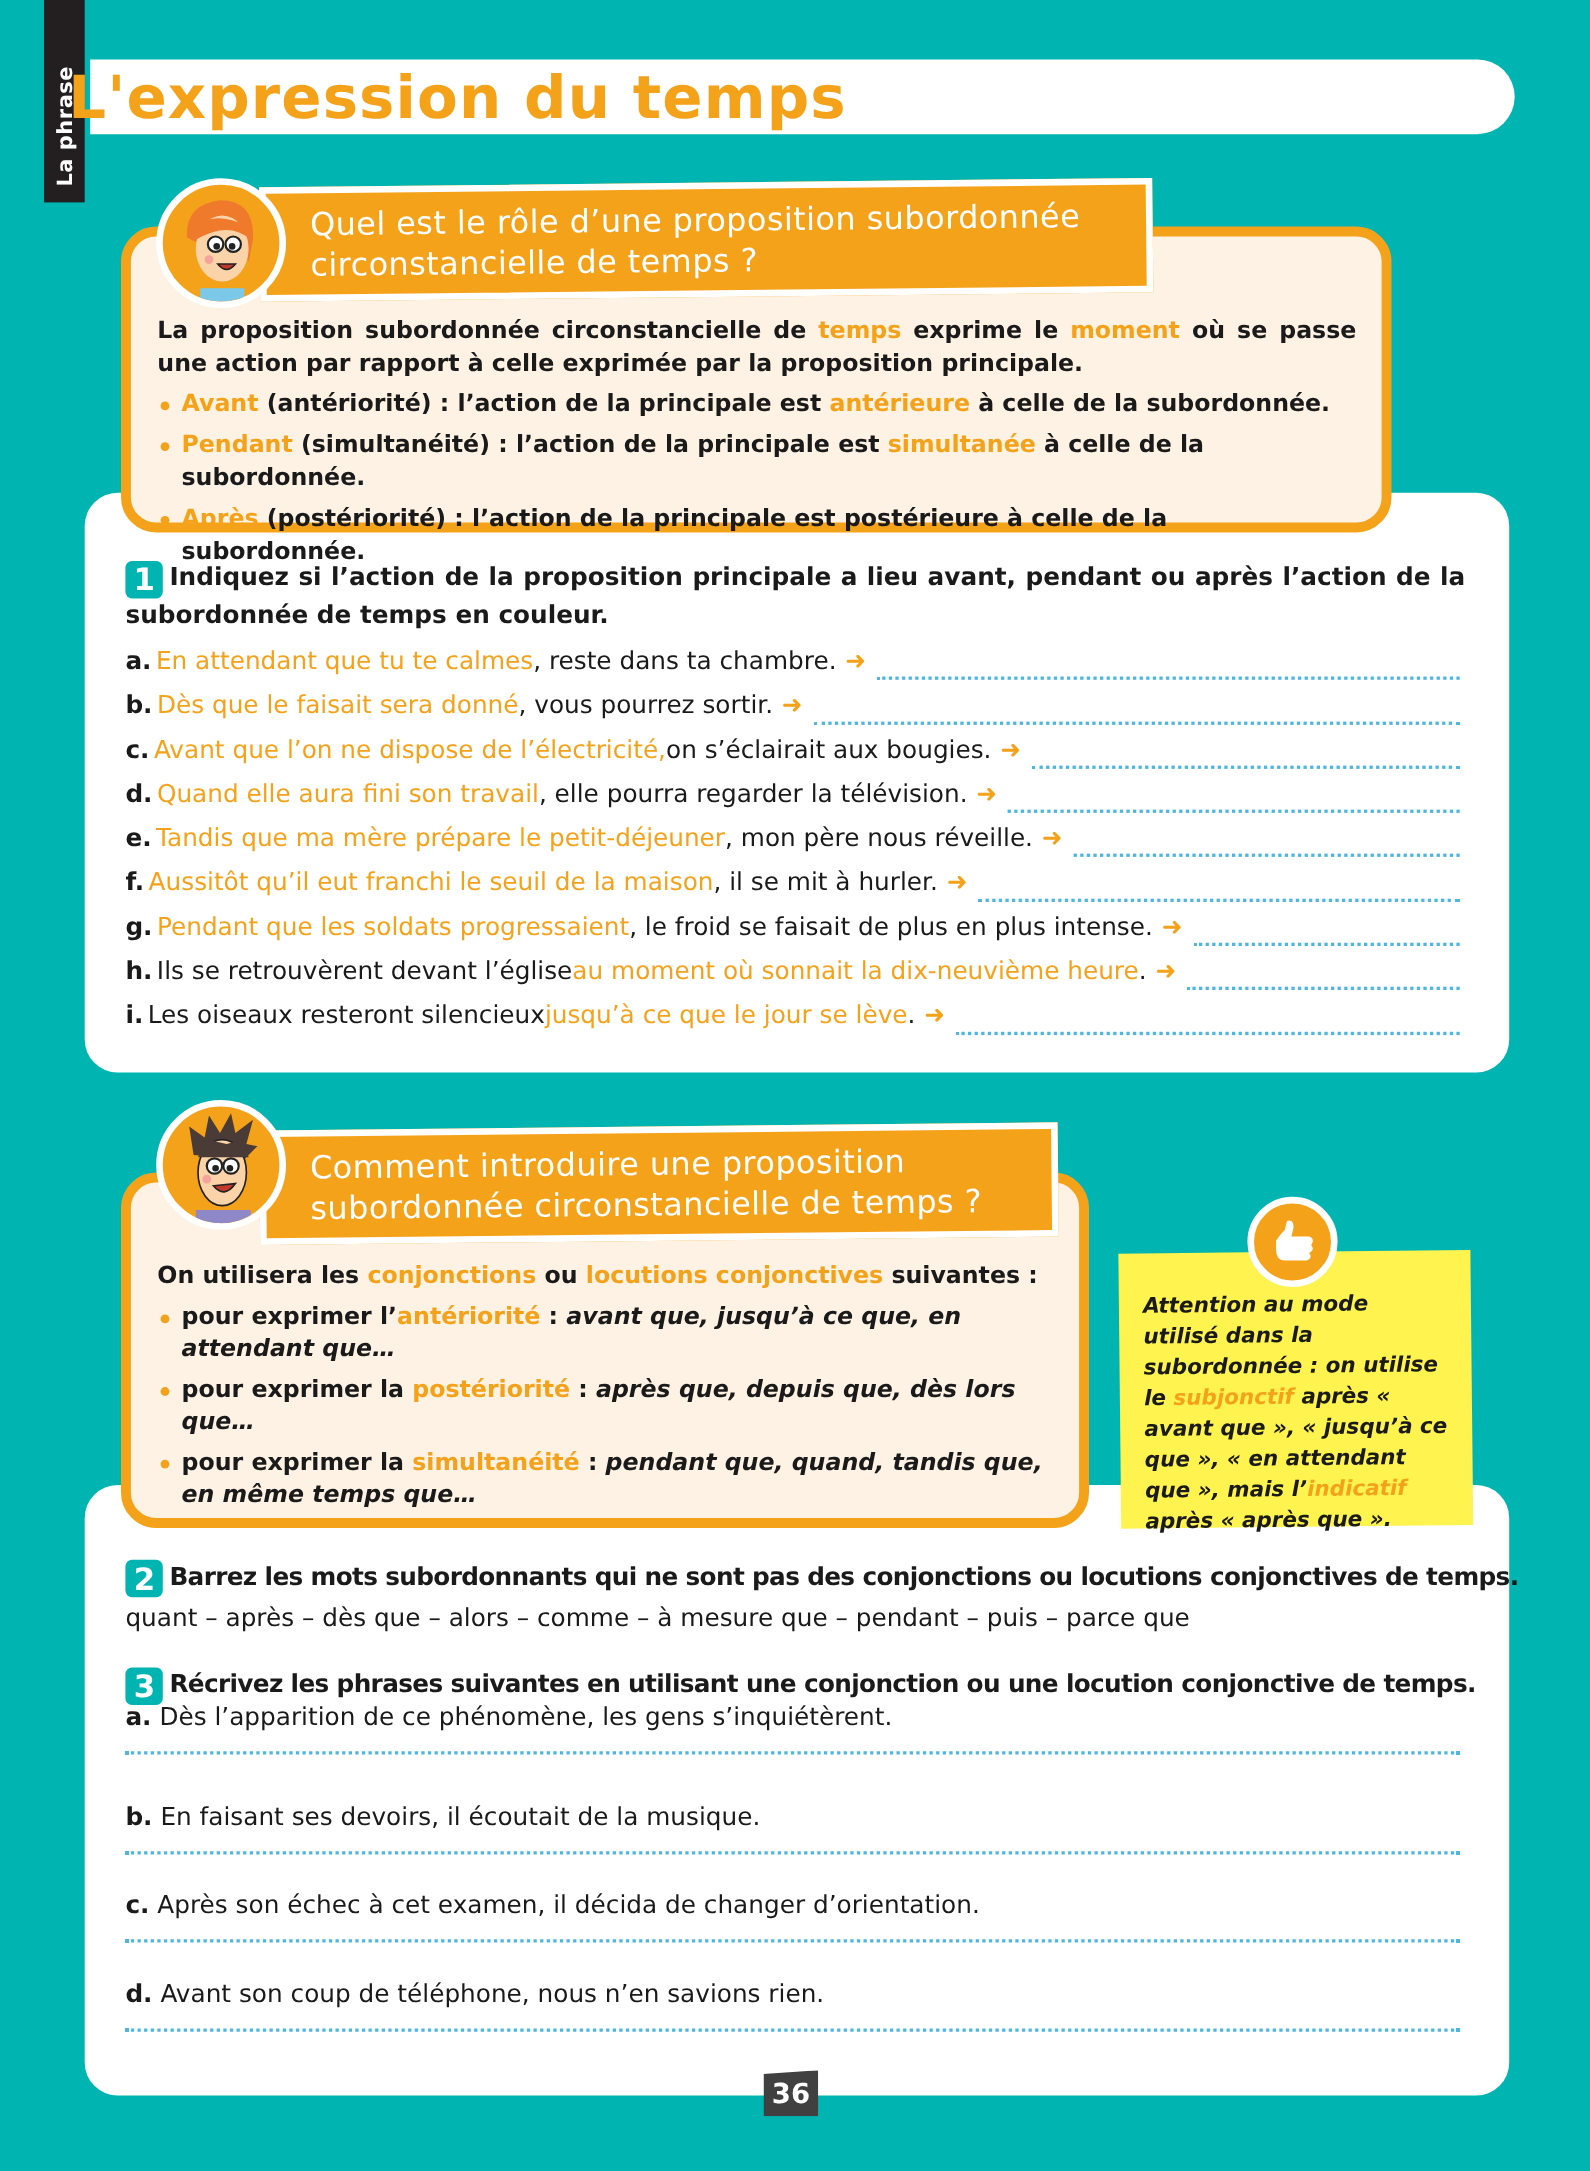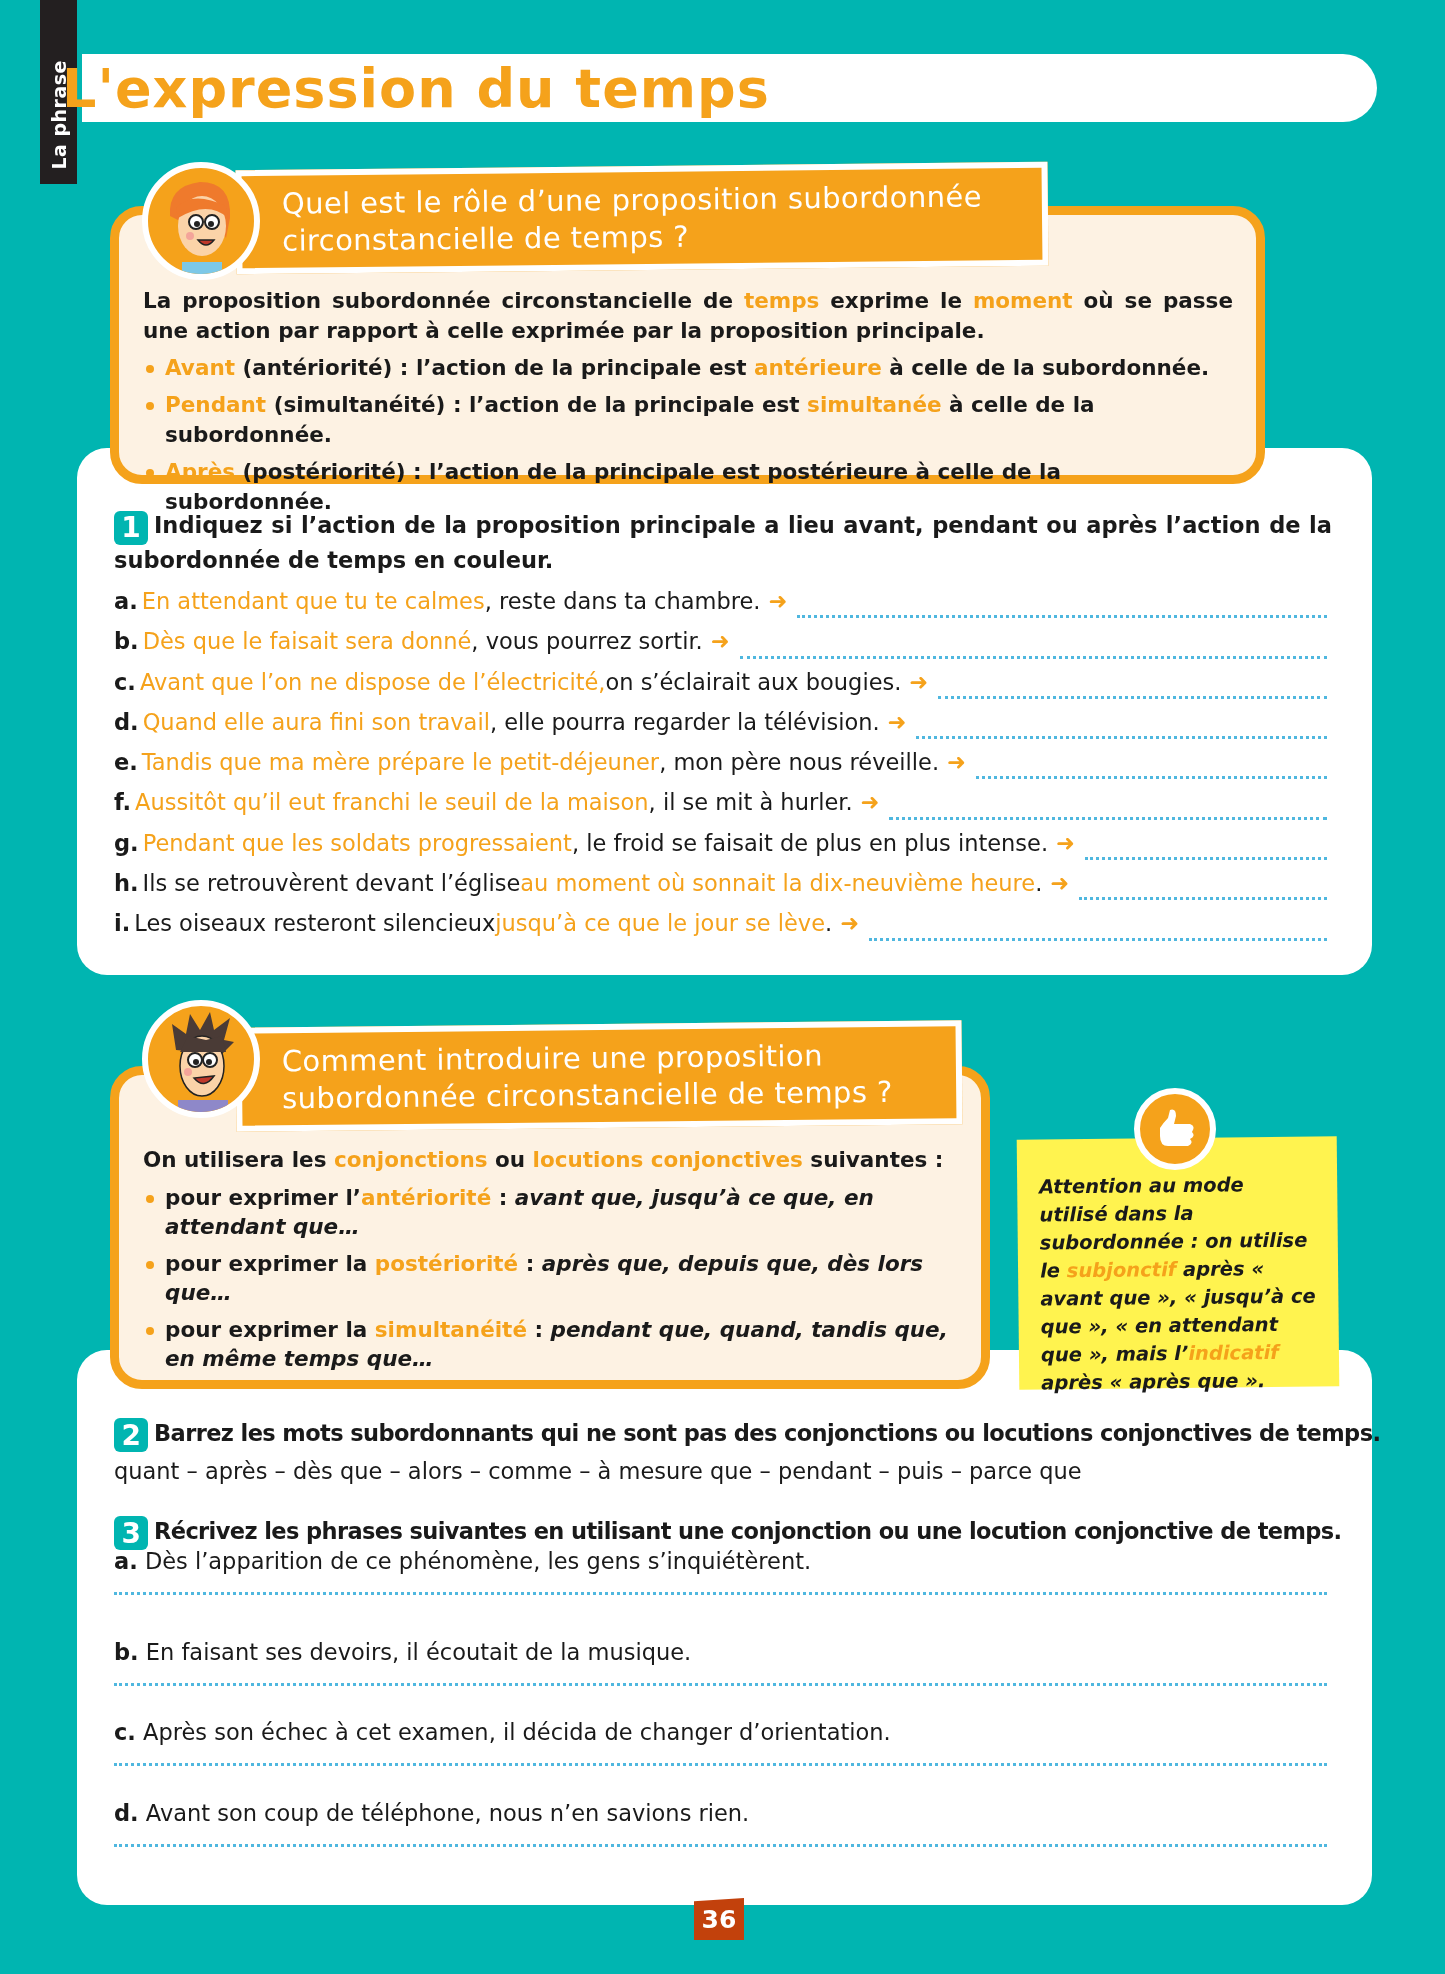--- a/index.html
+++ b/index.html
@@ -103,24 +103,23 @@
     display: flex; align-items: center; justify-content: center;
   }
 
   .ex2-title { position: absolute; left: 114px; top: 1418px; font-size: 22.5px; font-weight: bold; letter-spacing: -0.6px; }
   .ex2-words { position: absolute; left: 114px; top: 1458px; font-size: 22.5px; }
   .ex3-title { position: absolute; left: 114px; top: 1516px; font-size: 22.5px; font-weight: bold; letter-spacing: -0.6px; text-align: center; }
   .ex3-item { position: absolute; left: 114px; width: 1213px; font-size: 22.5px; }
   .ex3-item .line { position: absolute; left: 0; top: 44px; width: 1213px; border-bottom: 3px dotted #4fb7df; }
   .page-num {
     position: absolute; left: 694px; top: 1882px; width: 50px; height: 42px;
-    background: #c2410c; color: #fff; font-weight: bold; font-size: 25px;
+    background: #404040; color: #fff; font-weight: bold; font-size: 25px;
     display: flex; align-items: center; justify-content: center;
     clip-path: polygon(0 8%, 100% 0, 100% 100%, 0 100%);
-    margin-top: 16px;
   }
 </style>
 </head>
 <body>
 
 <div class="side-tab">
   <span>La phrase</span>
 </div>
 
 <div class="title-bar">

